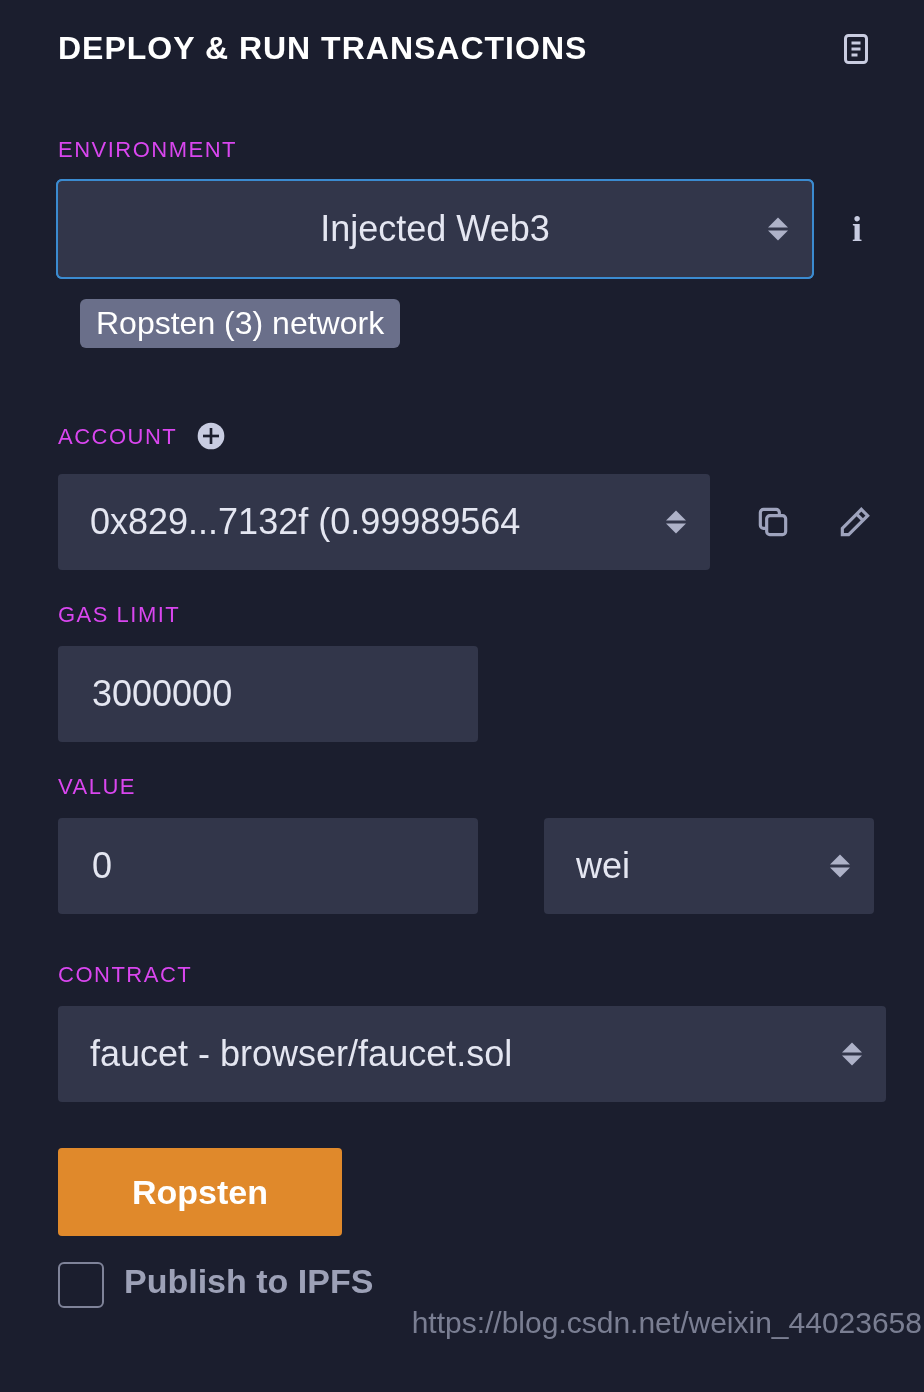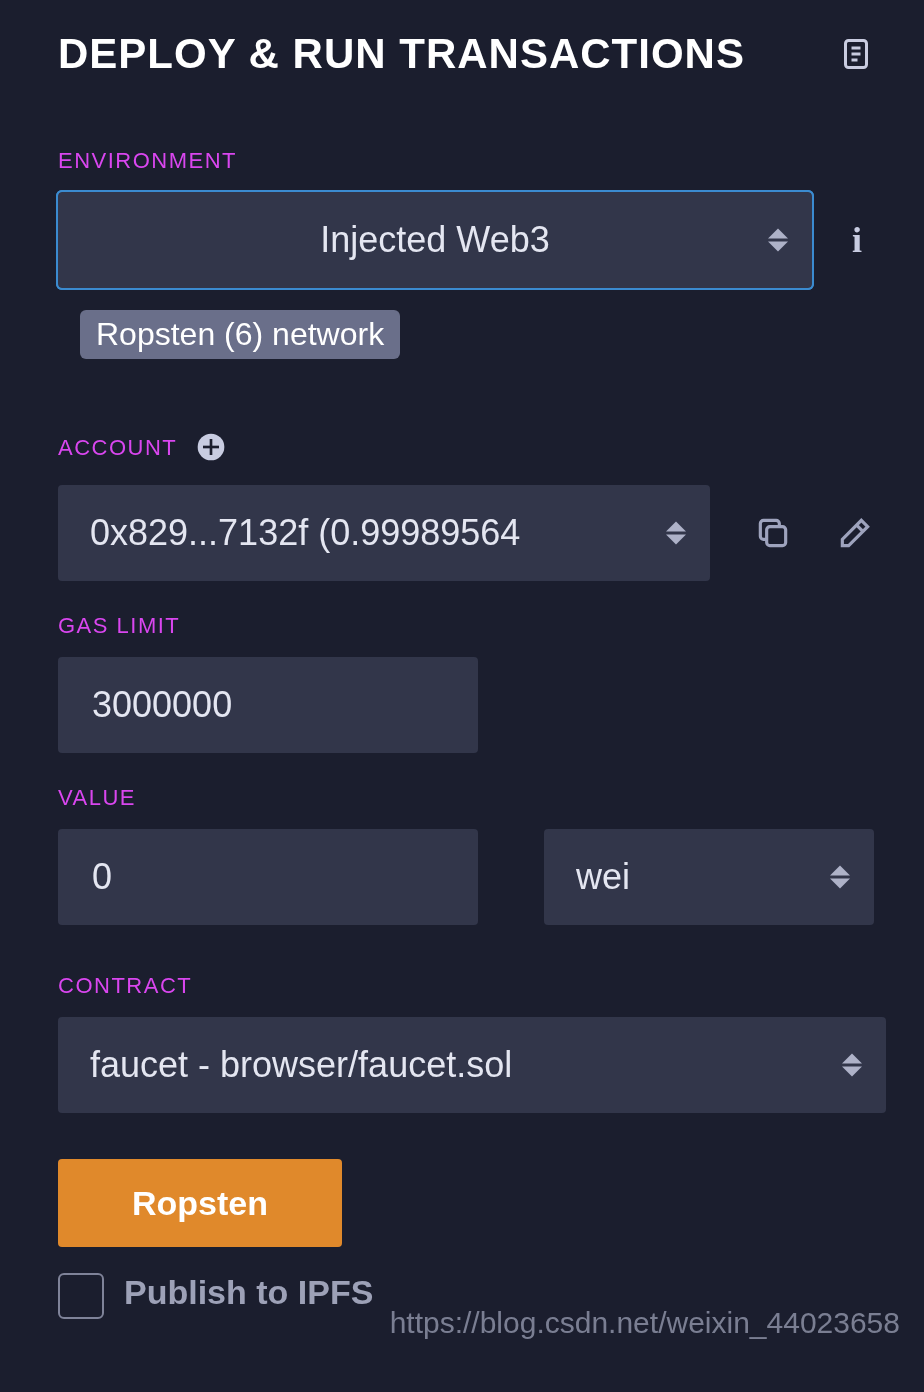--- a/index.html
+++ b/index.html
@@ -15,21 +15,21 @@
   .panel {
     padding: 30px 50px 0 58px;
   }
   .header {
     display: flex;
     justify-content: space-between;
     align-items: center;
     margin-bottom: 70px;
   }
   .header-title {
-    font-size: 42px;
+    font-size: 32px;
     font-weight: 700;
     color: #ffffff;
     letter-spacing: 1px;
   }
   .header-icon {
     width: 36px;
     height: 36px;
     color: #c9cce0;
   }
   .label {
@@ -167,21 +167,21 @@
     border-radius: 6px;
     background: transparent;
   }
   .ipfs-label {
     font-size: 34px;
     font-weight: 600;
     color: #9da1b7;
   }
   .watermark {
     position: absolute;
-    right: 24px;
+    right: 2px;
     bottom: 52px;
     color: #9a9fb4;
     font-size: 30px;
     opacity: 0.75;
     pointer-events: none;
   }
 </style>
 </head>
 <body>
 
@@ -206,21 +206,21 @@
         <span>Injected Web3</span>
         <span class="caret-stack">
           <span class="caret-up"></span>
             <span class="caret-down"></span>
         </span>
       </div>
       <div class="info-icon-wrap">
         <span class="info-icon">i</span>
       </div>
     </div>
-    <span class="badge">Ropsten (6) network</span>
+    <span class="badge">Ropsten (3) network</span>
   </div>
 
   <div class="group">
     <div class="label-row">
       <div class="label">ACCOUNT</div>
       <span>
         <svg class="plus-icon" viewBox="0 0 24 24" fill="currentColor">
           <circle cx="12" cy="12" r="10" fill="currentColor"></circle>
           <rect x="11" y="6" width="2" height="12" fill="#1b1e2e"></rect>
           <rect x="6" y="11" width="12" height="2" fill="#1b1e2e"></rect>

